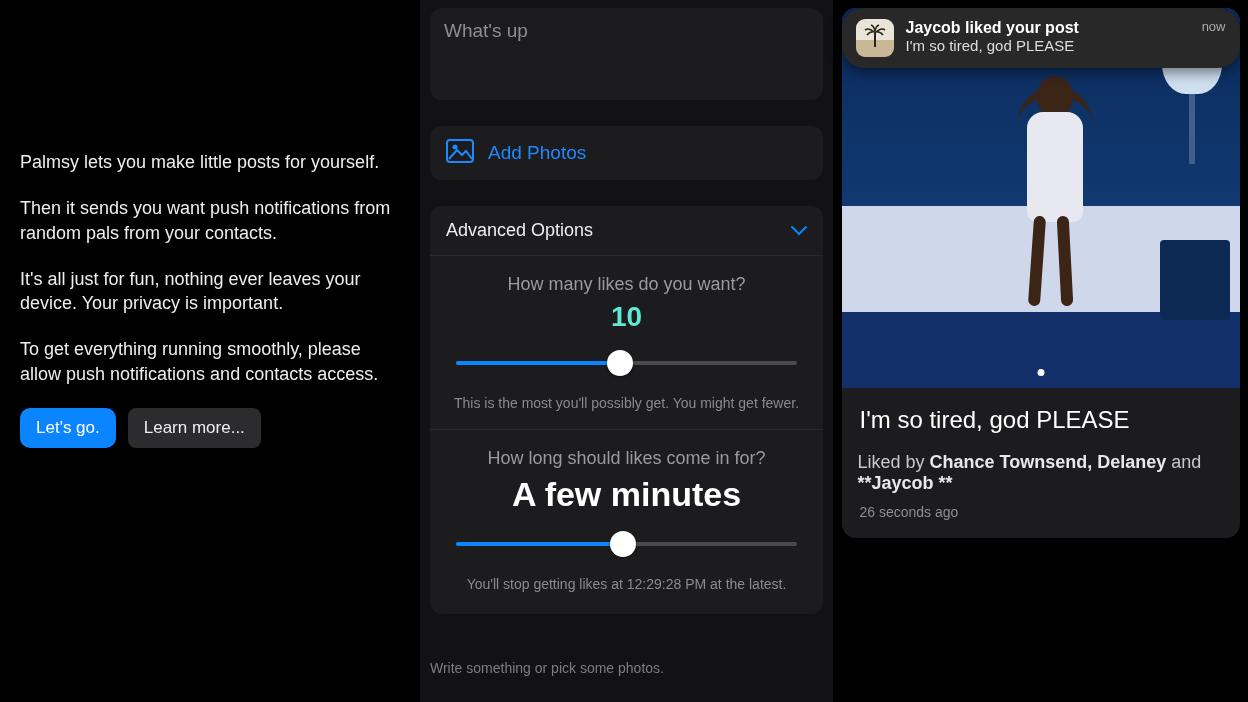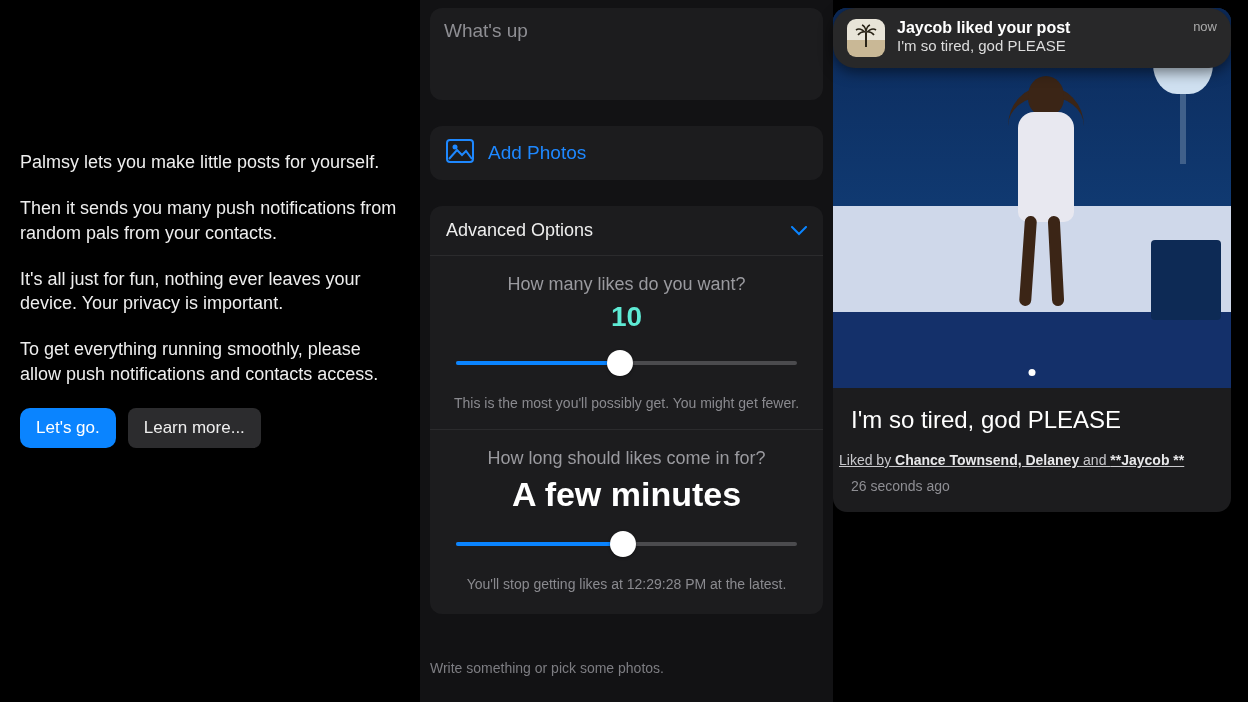--- a/index.html
+++ b/index.html
@@ -176,20 +176,21 @@
     font-size: 14px;
     margin-top: 20px;
   }
 
   
   .panel-right {
     width: 415px;
     background: #000;
     display: flex;
     flex-direction: column;
+    align-items: center;
     border-radius: 13px;
   }
   .notif {
     position: absolute;
     top: 8px;
     width: 398px;
     background: #282829;
     border-radius: 22px;
     padding: 11px 14px;
     display: flex;
@@ -264,42 +265,41 @@
     transform: translateX(-50%);
     width: 7px; height: 7px;
     background: #fff; border-radius: 50%;
   }
   .post-text {
     padding: 18px 18px 4px 18px;
     font-size: 24px;
     font-weight: 500;
   }
   .post-meta {
-    padding: 14px 18px 4px 6px;
-    font-size: 14px;
+    padding: 14px 18px 4px 16px;
+    font-size: 18px;
     color: #c8c8cc;
-    text-decoration: underline;
   }
   .post-meta b { font-weight:700; color:#e8e8ea; }
   .post-time {
     padding: 6px 18px 18px 18px;
     font-size: 14px;
     color: #8e8e93;
   }
 
   .panel-right-inner{ position:relative; width:398px; }
 </style>
 </head>
 <body>
 
 <div class="app">
 
   <div class="panel-left">
     <p class="welcome-p">Palmsy lets you make little posts for yourself.</p>
-    <p class="welcome-p">Then it sends you many push notifications from random pals from your contacts.</p>
+    <p class="welcome-p">Then it sends you want push notifications from random pals from your contacts.</p>
     <p class="welcome-p">It's all just for fun, nothing ever leaves your device. Your privacy is important.</p>
     <p class="welcome-p">To get everything running smoothly, please allow push notifications and contacts access.</p>
     <div class="btn-row">
       <button class="btn btn-primary">Let's go.</button>
       <button class="btn btn-secondary">Learn more...</button>
     </div>
   </div>
 
   <div class="panel-mid">
 

